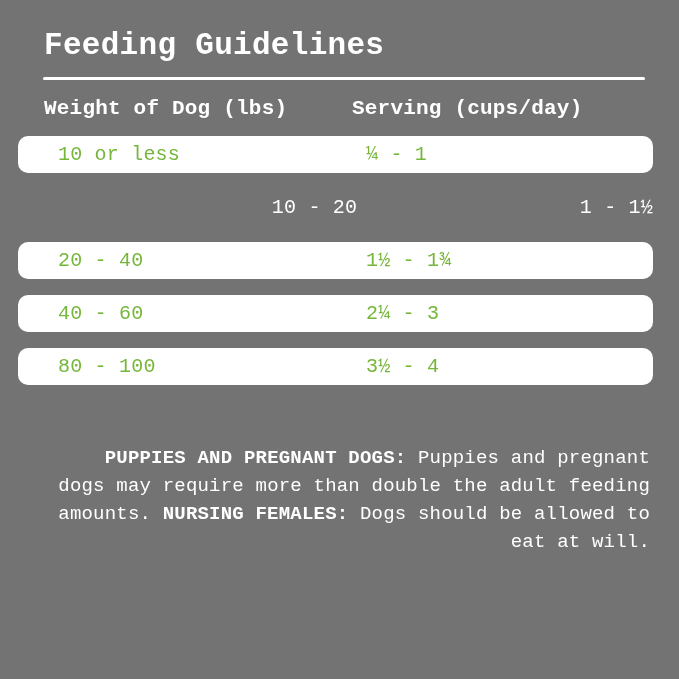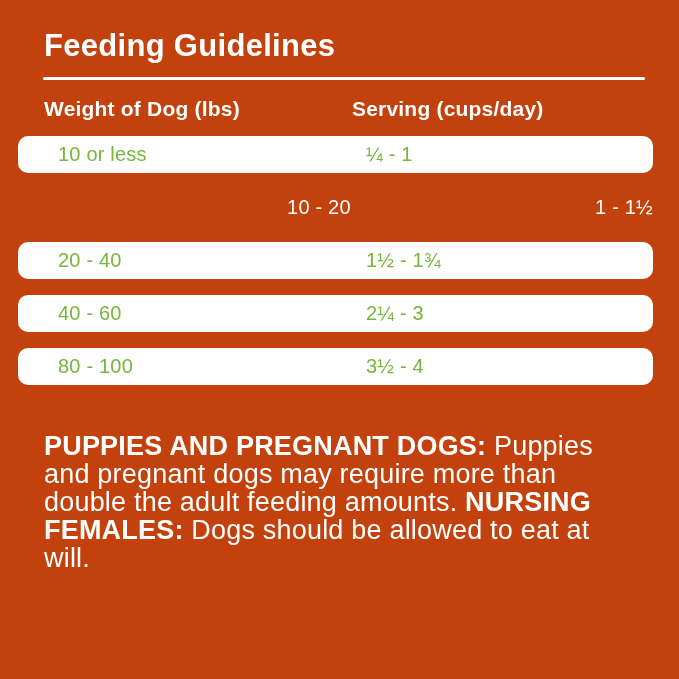--- a/index.html
+++ b/index.html
@@ -1,21 +1,21 @@
 <!DOCTYPE html>
 <html><head>
 <meta charset="utf-8">
 <style>
   html, body { margin: 0; padding: 0; background: #ffffff; }
   .panel {
     position: relative;
     width: 679px;
     height: 679px;
-    background: #c2410c;
-    font-family: Liberation Sans, sans-serif;
+    background: #737373;
+    font-family: Liberation Mono, monospace;
     overflow: hidden;
   }
   .title {
     position: absolute;
     left: 44px;
     top: 28px;
     margin: 0;
     font-size: 31px;
     font-weight: bold;
     color: #ffffff;
@@ -58,25 +58,26 @@
     letter-spacing: 0.2px;
     border-radius: 10px;
   }
   .row.white { background: #ffffff; color: #76b63a; }
   .row.green { background: transparent; color: #ffffff; justify-content: flex-end; }
   .footer {
     position: absolute;
     left: 44px;
     top: 432px;
     width: 594px;
-    margin: 0;
+    margin: 12px;
     color: #ffffff;
-    font-size: 27px;
+    font-size: 19px;
     line-height: 28px;
     letter-spacing: 0.2px;
+    text-align: right;
   }
   .footer strong { font-weight: bold; }
 </style>
 </head>
 <body>
 
 <div class="panel">
 
   <h1 class="title">Feeding Guidelines</h1>
 

